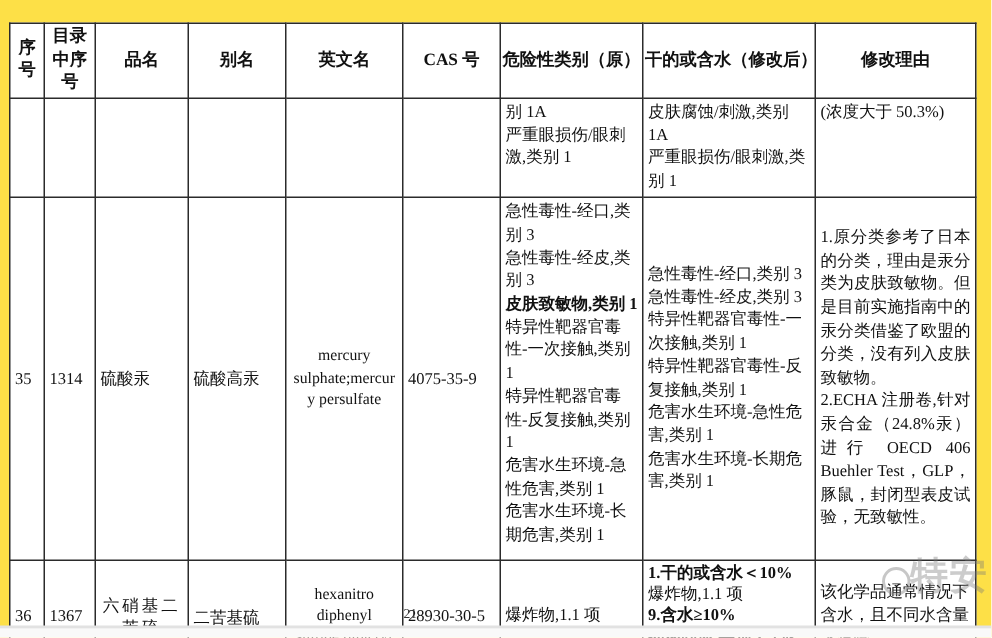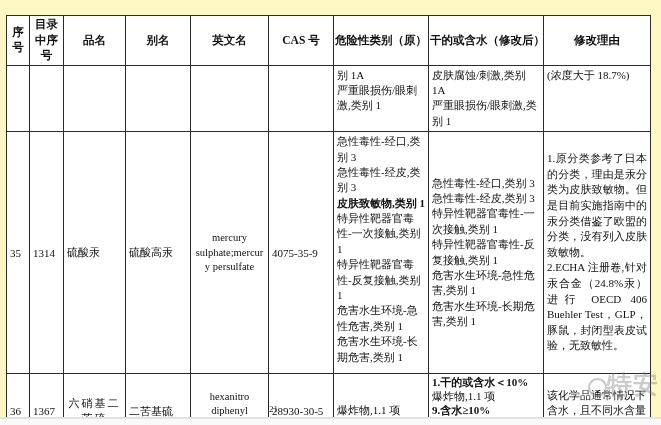--- a/index.html
+++ b/index.html
@@ -1,20 +1,20 @@
 <!DOCTYPE html>
 <html><head>
 <meta charset="utf-8">
 <style>
   html,body{
     margin:0;padding:0;width:661px;height:425px;background:#ffffff;
     overflow:hidden;position:relative;
     font-family:"Liberation Serif","DejaVu Serif",serif;
   }
-  #doc{position:absolute;inset:0;background:#fef9c3;}
+  #doc{position:absolute;inset:0;background:#fde047;}
   table{
     border-collapse:collapse;table-layout:fixed;
     position:absolute;left:6px;top:15px;width:644px;background:#fff;
   }
   th,td{
     border:1px solid #2b2b2b;overflow:hidden;color:#111;
     vertical-align:middle;
   }
   th{
     font-size:11.5px;font-weight:bold;text-align:center;
@@ -100,21 +100,21 @@
       <td class="ctr"></td>
       <td class="hz top">
             <div class="ln">别 1A</div>
             <div class="ln">严重眼损伤/眼刺激,类别 1</div>
           </td>
       <td class="hz top">
             <div class="ln">皮肤腐蚀/刺激,类别 1A</div>
             <div class="ln">严重眼损伤/眼刺激,类别 1</div>
           </td>
       <td class="hz top">
-            <div class="ln">(浓度大于 18.7%)</div>
+            <div class="ln">(浓度大于 50.3%)</div>
           </td>
     </tr>
 
     <tr class="h-r35">
       <td class="ctr">35</td>
       <td class="ctr">1314</td>
       <td class="ctr">硫酸汞</td>
       <td class="ctr">硫酸高汞</td>
       <td class="eng mid">mercury sulphate;mercury persulfate</td>
       <td class="ctr">4075-35-9</td>

